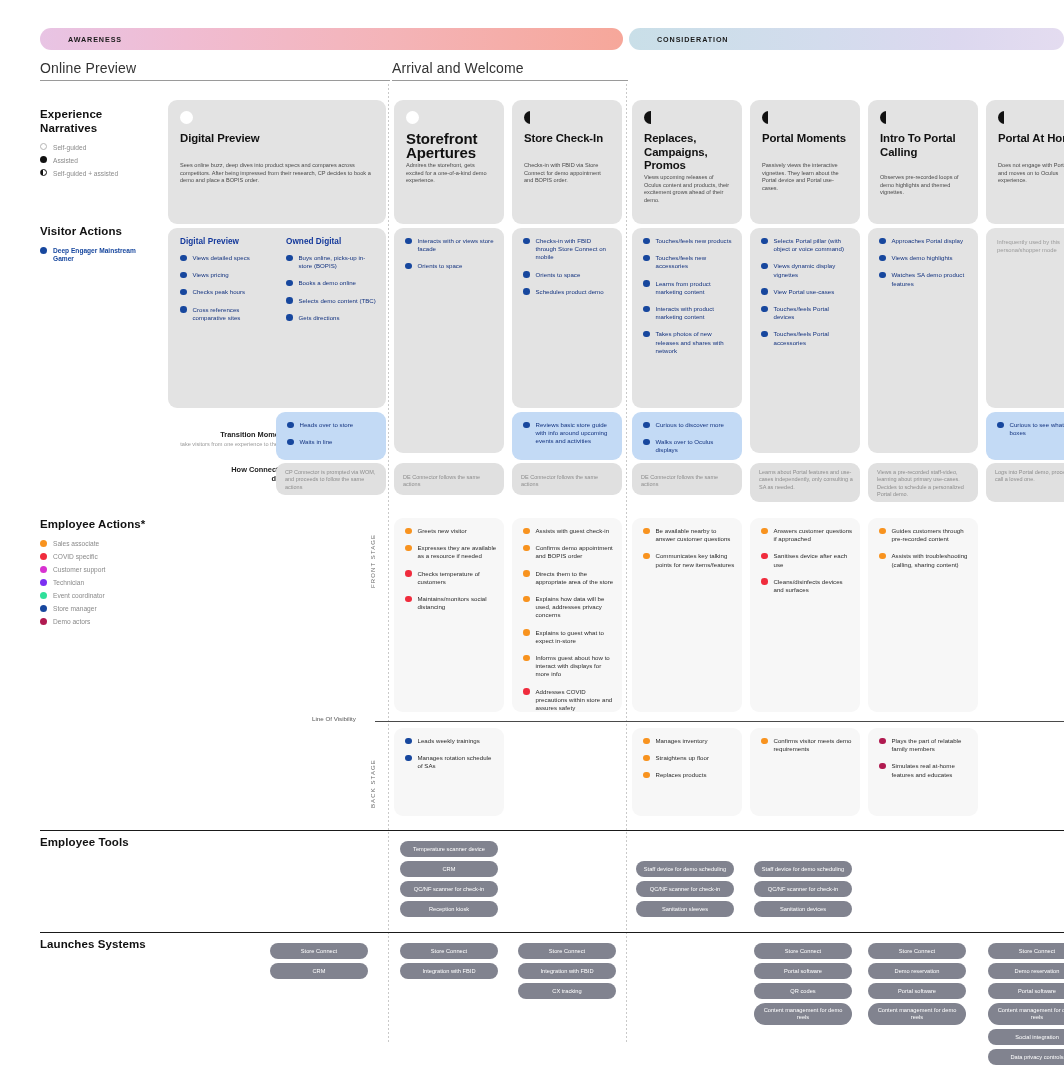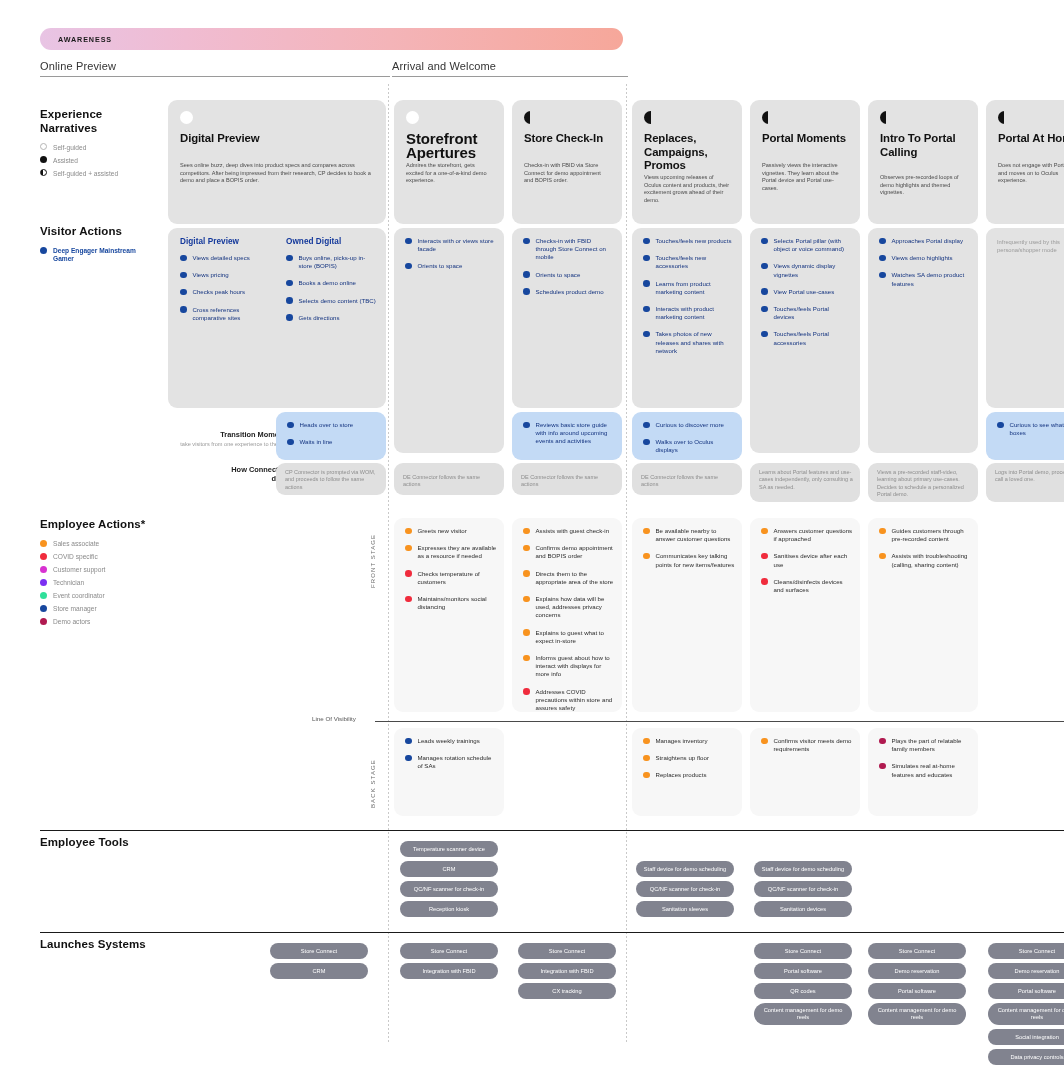--- a/index.html
+++ b/index.html
@@ -12,31 +12,31 @@
   }
   #canvas { position: relative; width: 1064px; height: 1080px; }
 
   
   .phase {
     position: absolute; height: 22px; border-radius: 11px;
     display: flex; align-items: center;
   }
   .phase span {
     font-size: 7.2px; font-weight: bold; letter-spacing: .9px;
-    color: #1a1a1a; padding-left: 18px;
+    color: #1a1a1a; padding-left: 28px;
   }
   #phase-awareness { left: 40px; top: 28px; width: 583px;
     background: linear-gradient(90deg,#e8c4e4 0%,#f0bcd2 25%,#f4b4b8 60%,#f6a79a 100%); }
   #phase-consideration { left: 629px; top: 28px; width: 435px;
     background: linear-gradient(90deg,#c9dfe8 0%,#d3dced 45%,#dcd8ef 75%,#e4dcf0 100%); }
 
   
   .stage { position: absolute; }
   .stage .lbl {
-    font-size: 11px; color: #333; letter-spacing: .15px;
+    font-size: 14px; color: #333; letter-spacing: .15px;
     padding-bottom: 4px; display: block;
   }
   .stage .rule { height: 1px; background: #9a9a9a; width: 100%; }
   #stage-1 { left: 40px; top: 60px; width: 350px; }
   #stage-2 { left: 392px; top: 60px; width: 236px; }
   #stage-3 { left: 630px; top: 60px; width: 434px; }
 
   
   .rowlabel { position: absolute; left: 40px; }
   .rowlabel .title {
@@ -122,20 +122,23 @@
           background-size: 1px 4px; }
 </style>
 </head>
 <body>
 
 <div id="canvas">
 
   <div class="phase" id="phase-awareness">
     <span>AWARENESS</span>
   </div>
+  <div class="phase" id="phase-consideration">
+    <span>CONSIDERATION</span>
+  </div>
 
   <div class="stage" id="stage-1">
     <span class="lbl">Online Preview</span>
     <div class="rule"></div>
   </div>
   <div class="stage" id="stage-2">
     <span class="lbl">Arrival and Welcome</span>
     <div class="rule"></div>
   </div>
 

